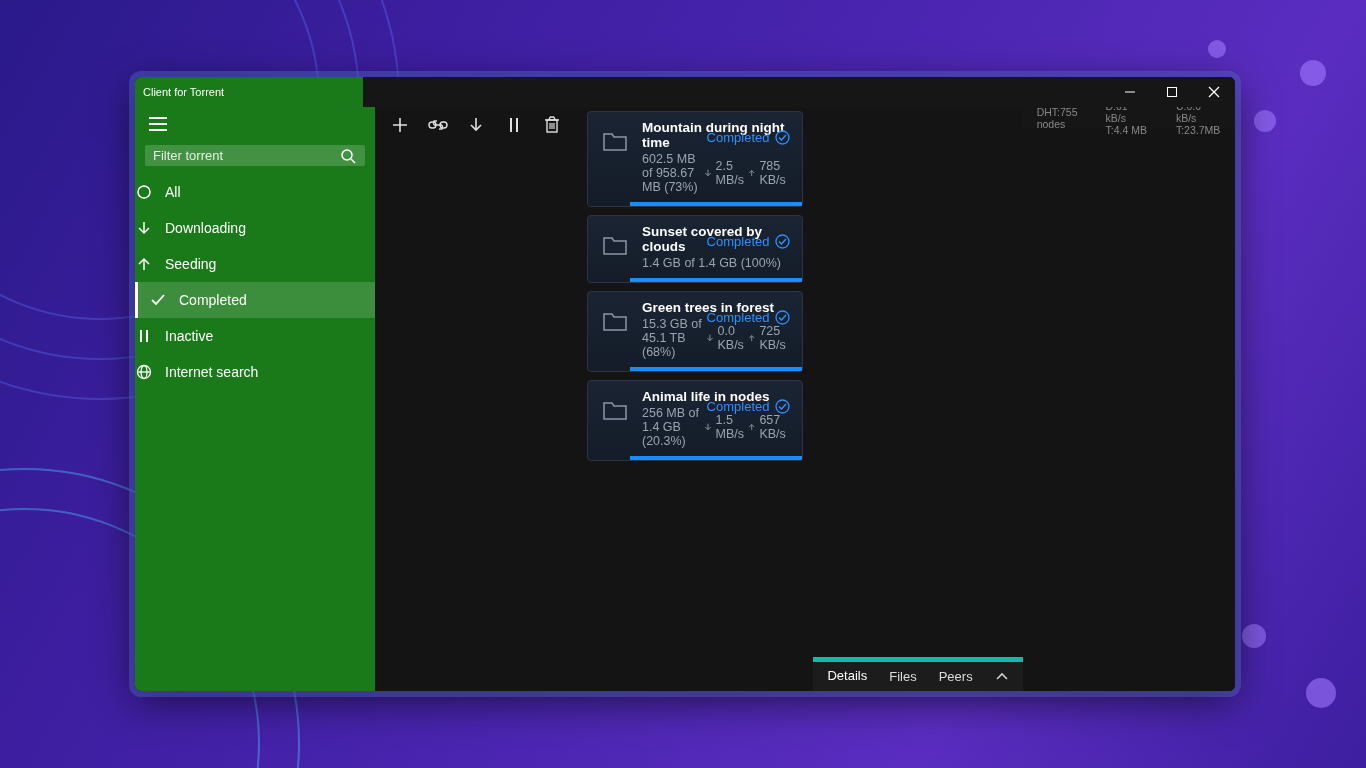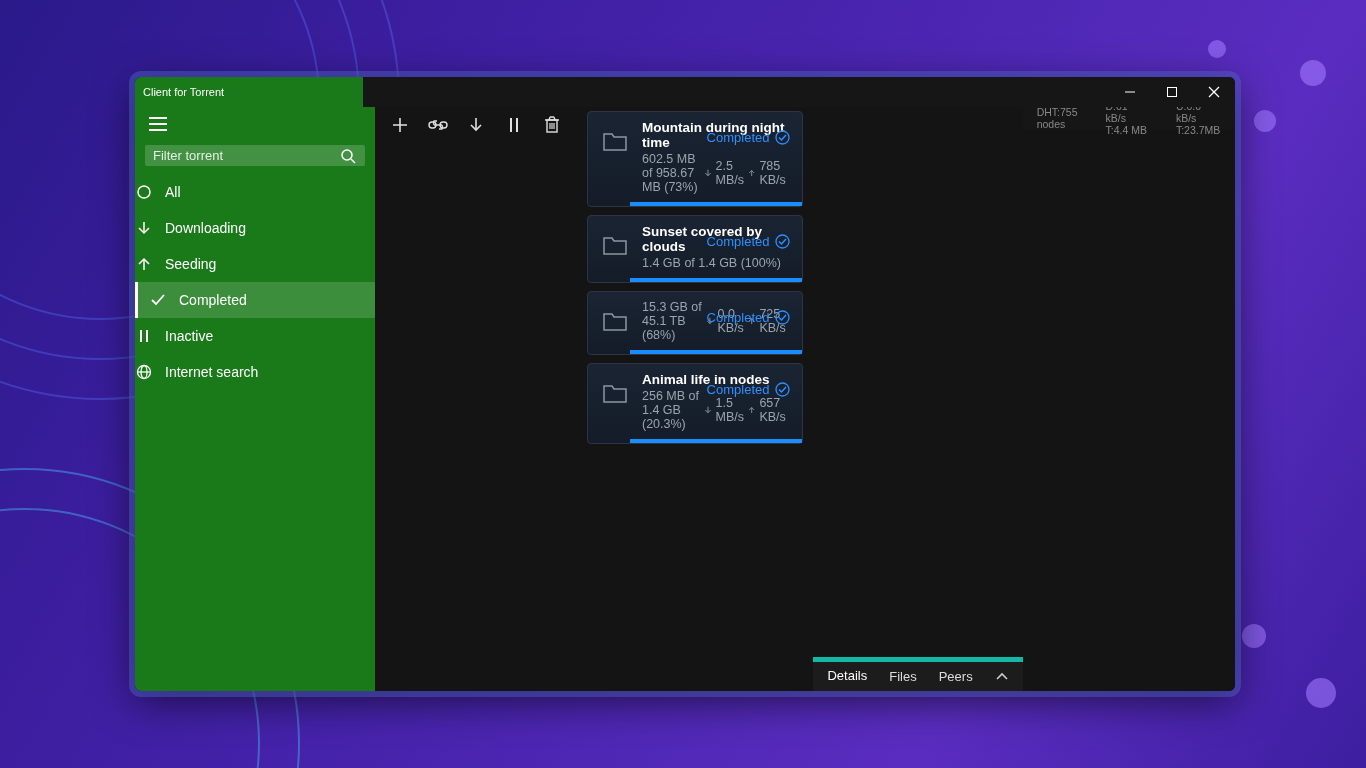--- a/index.html
+++ b/index.html
@@ -314,20 +314,21 @@
               </svg>
       </div>
           </div>
           <div class="torrent-card">
       <div class="torrent-folder-icon">
         <svg width="26" height="22" viewBox="0 0 26 22">
                 <path d="M2 4 L10 4 L12 7 L24 7 L24 20 L2 20 Z" stroke="#8a96a5" stroke-width="1.5" fill="none"></path>
               </svg>
       </div>
       <div class="torrent-body">
+        <div class="torrent-title">Green trees in forest</div>
         <div class="torrent-stats">
           <span>15.3 GB of 45.1 TB (68%)</span>
 
       <span class="stat">
         <svg width="12" height="12" viewBox="0 0 12 12">
                     <line x1="6" y1="1" x2="6" y2="10" stroke="#9aa4b0" stroke-width="1.3"></line>
                     <polyline points="2,6 6,10 10,6" stroke="#9aa4b0" stroke-width="1.3" fill="none"></polyline>
                   </svg>
         0.0 KB/s
       </span>

